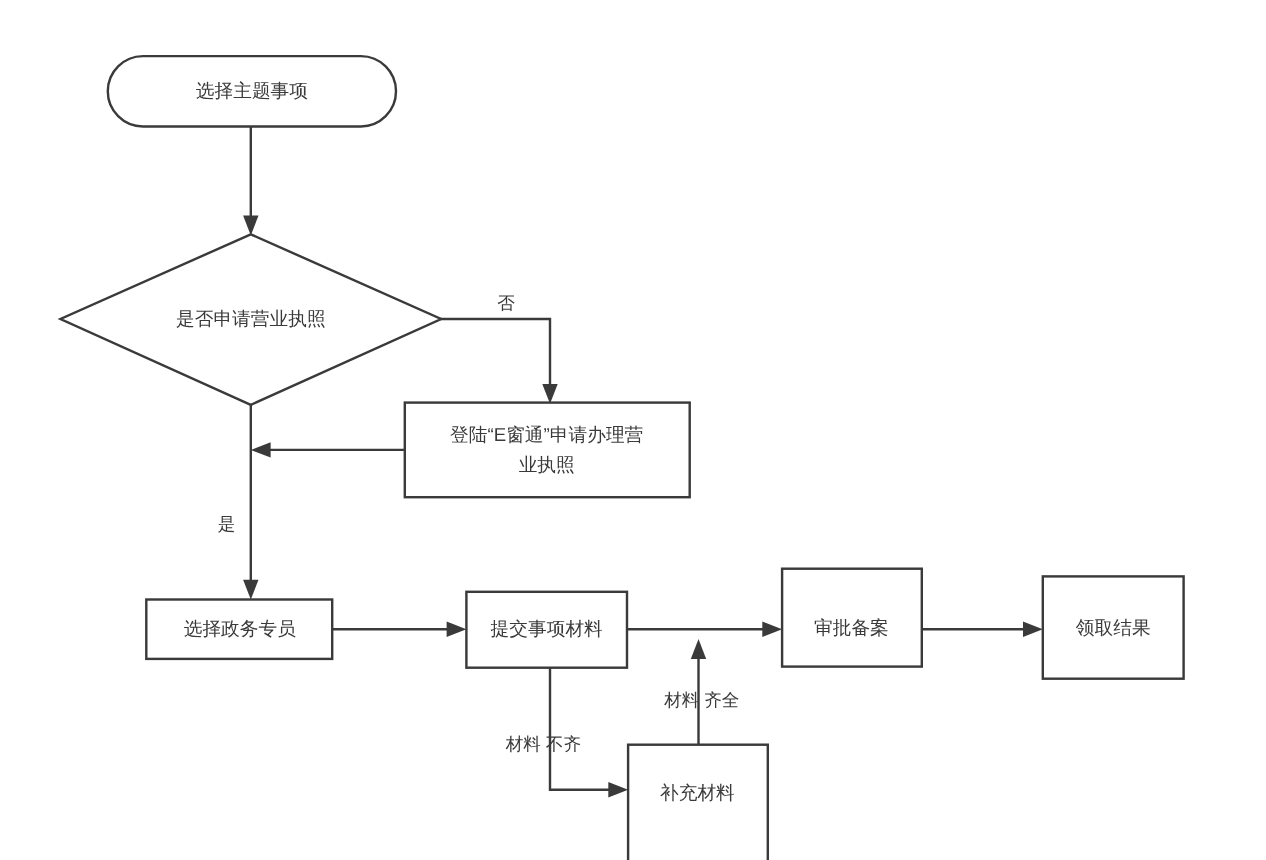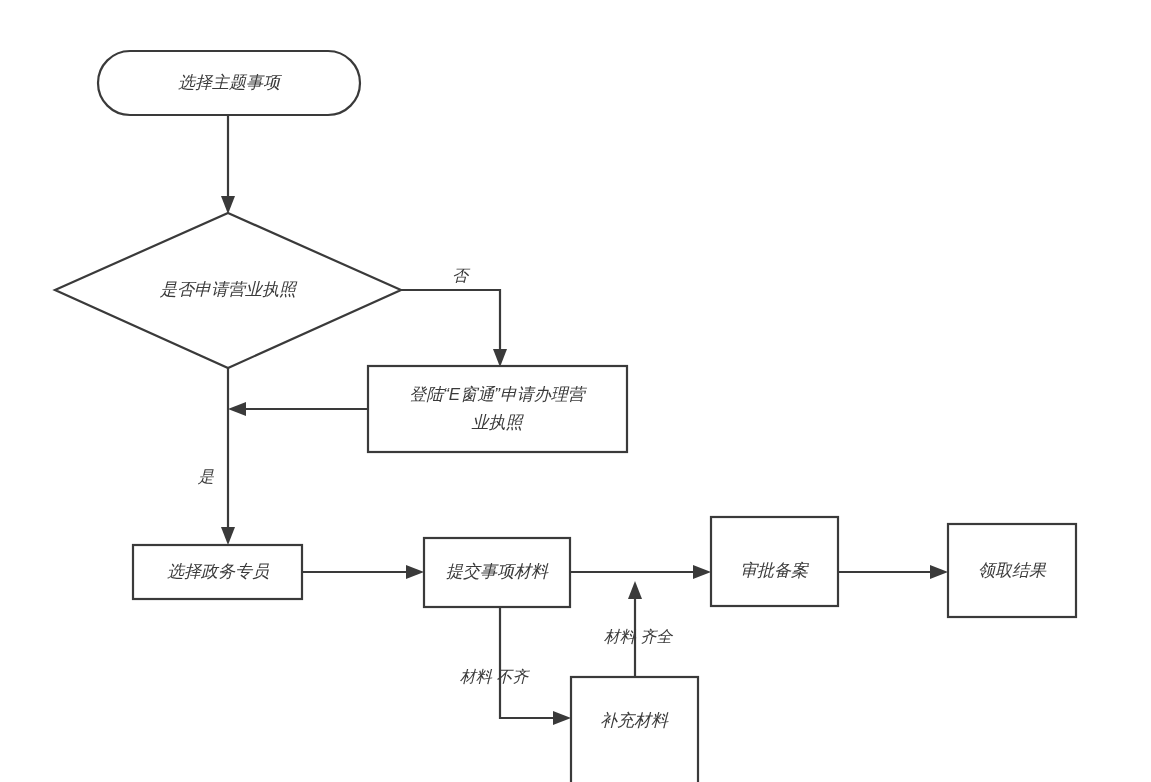--- a/index.html
+++ b/index.html
@@ -11,21 +11,20 @@
     width: 1151px;
     height: 782px;
     font-family: "Liberation Sans", "DejaVu Sans", sans-serif;
     overflow: hidden;
   }
   #flow-canvas {
     position: relative;
     width: 1151px;
     height: 782px;
     background: #ffffff;
-    font-style: italic;
   }
   svg.flow-svg {
     position: absolute;
     top: 0;
     left: 0;
     width: 1151px;
     height: 782px;
   }
   .node-shape {
     fill: #ffffff;

